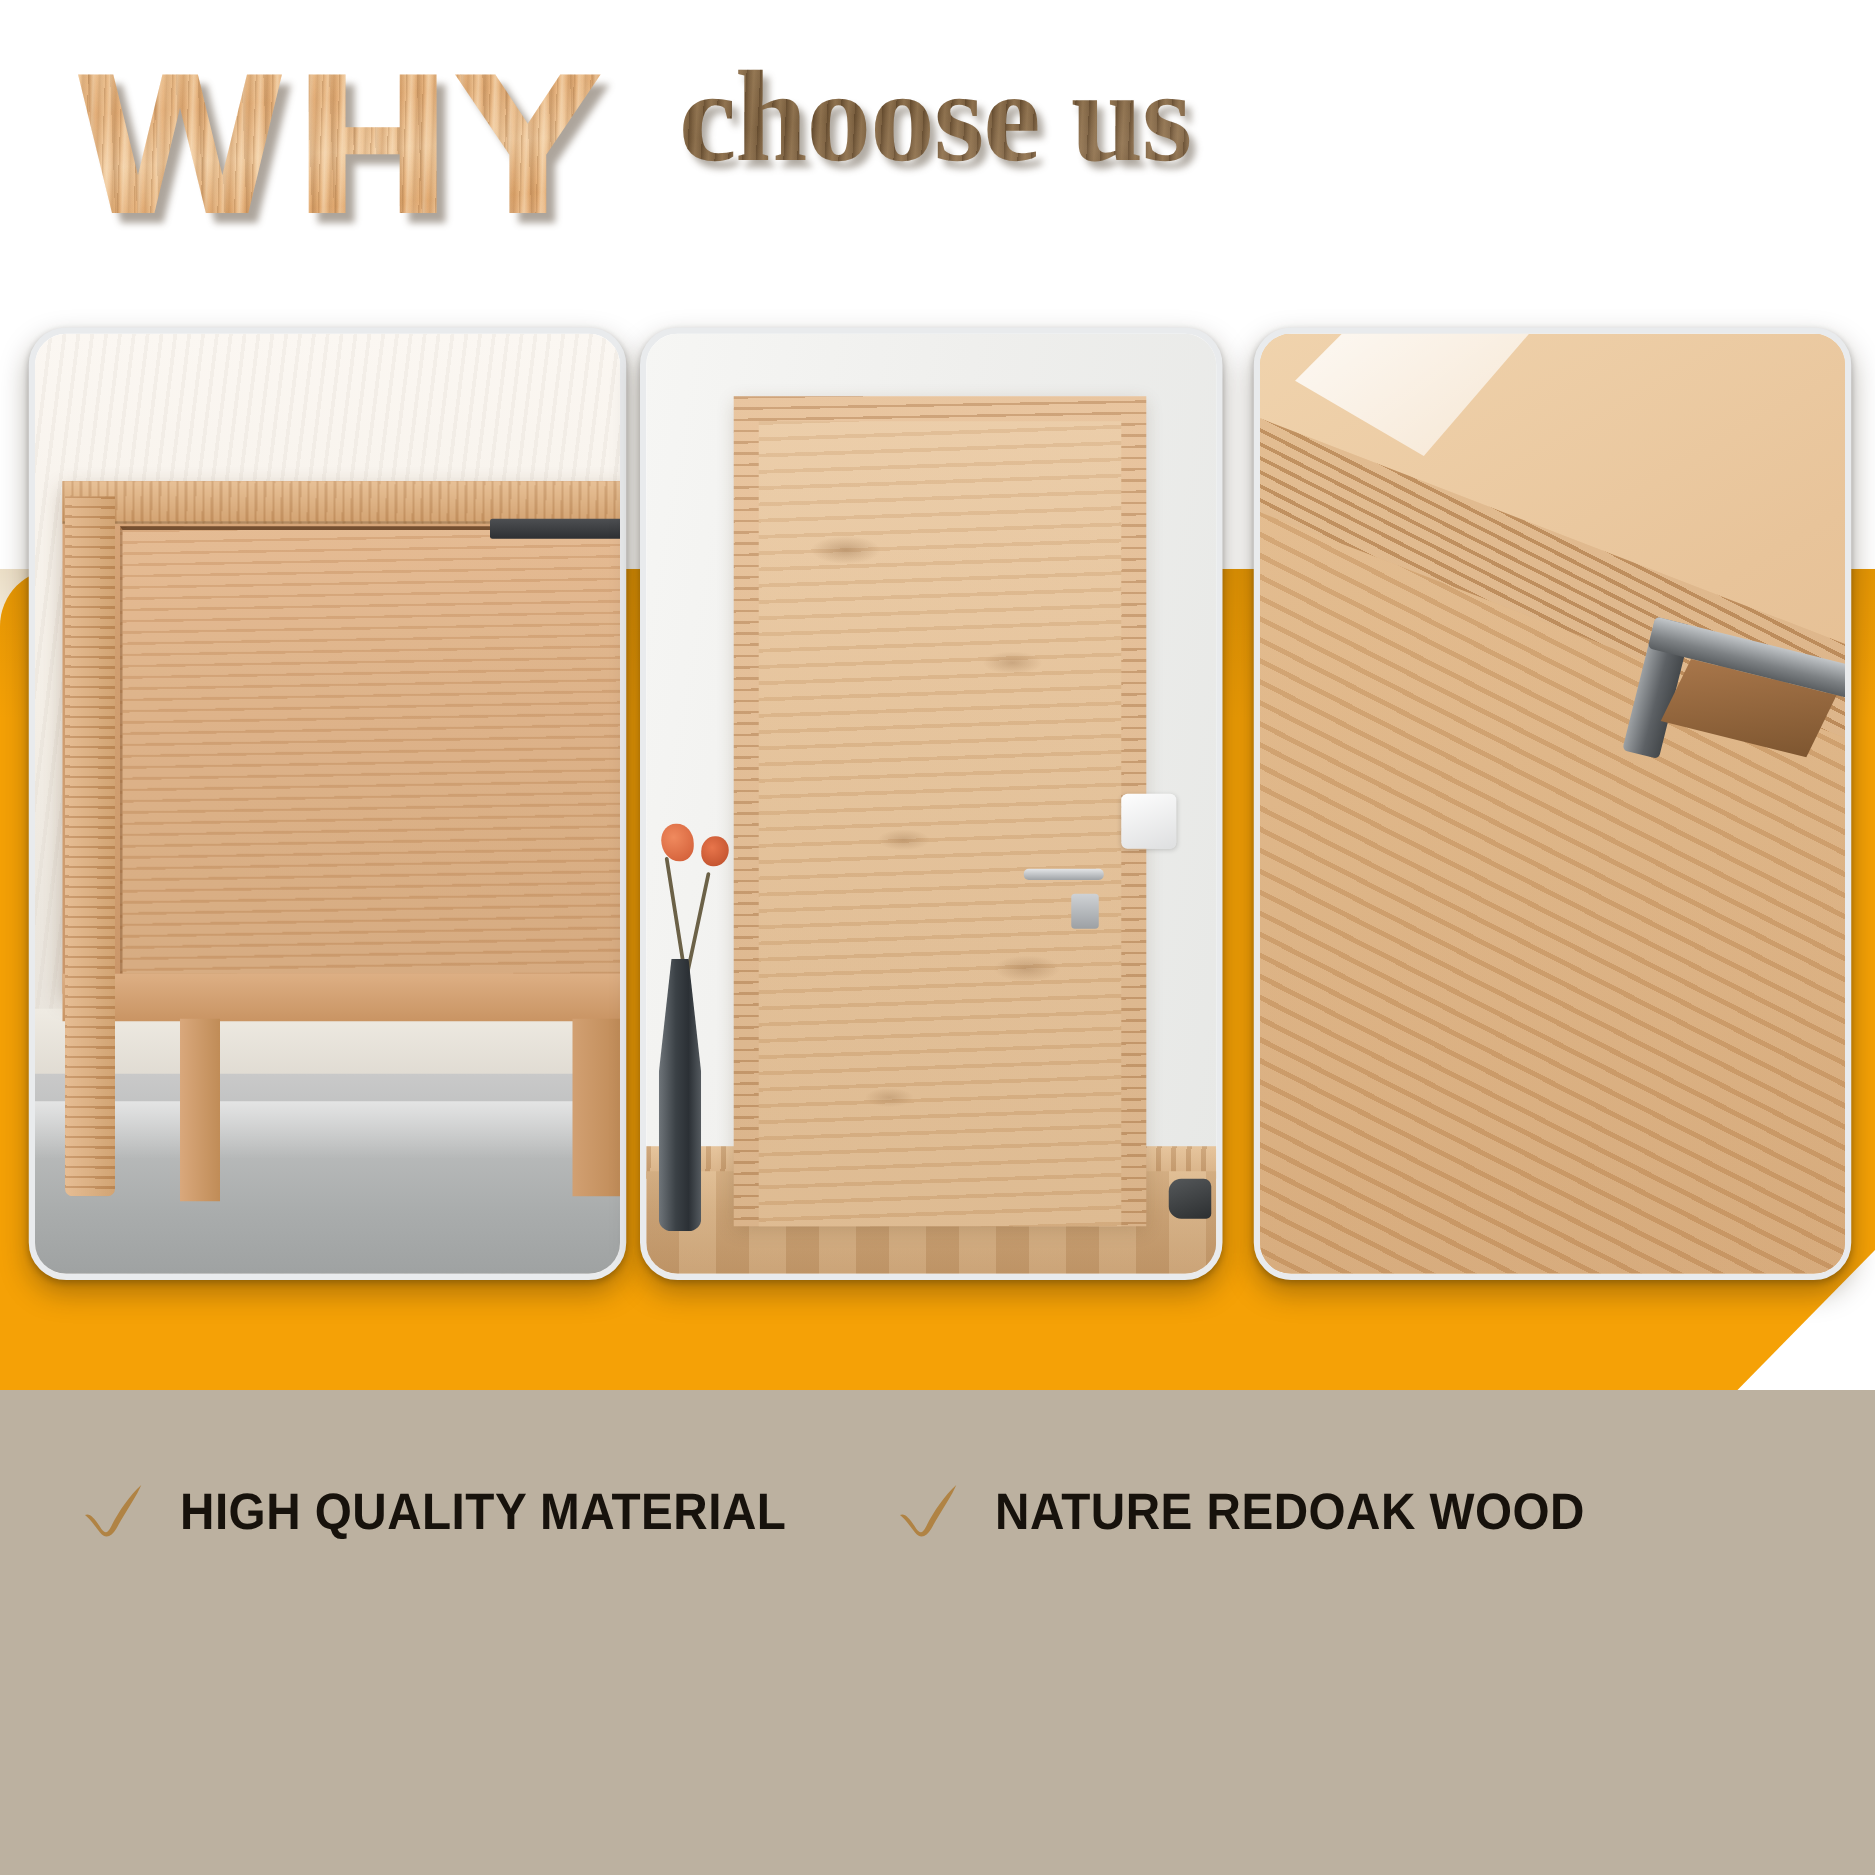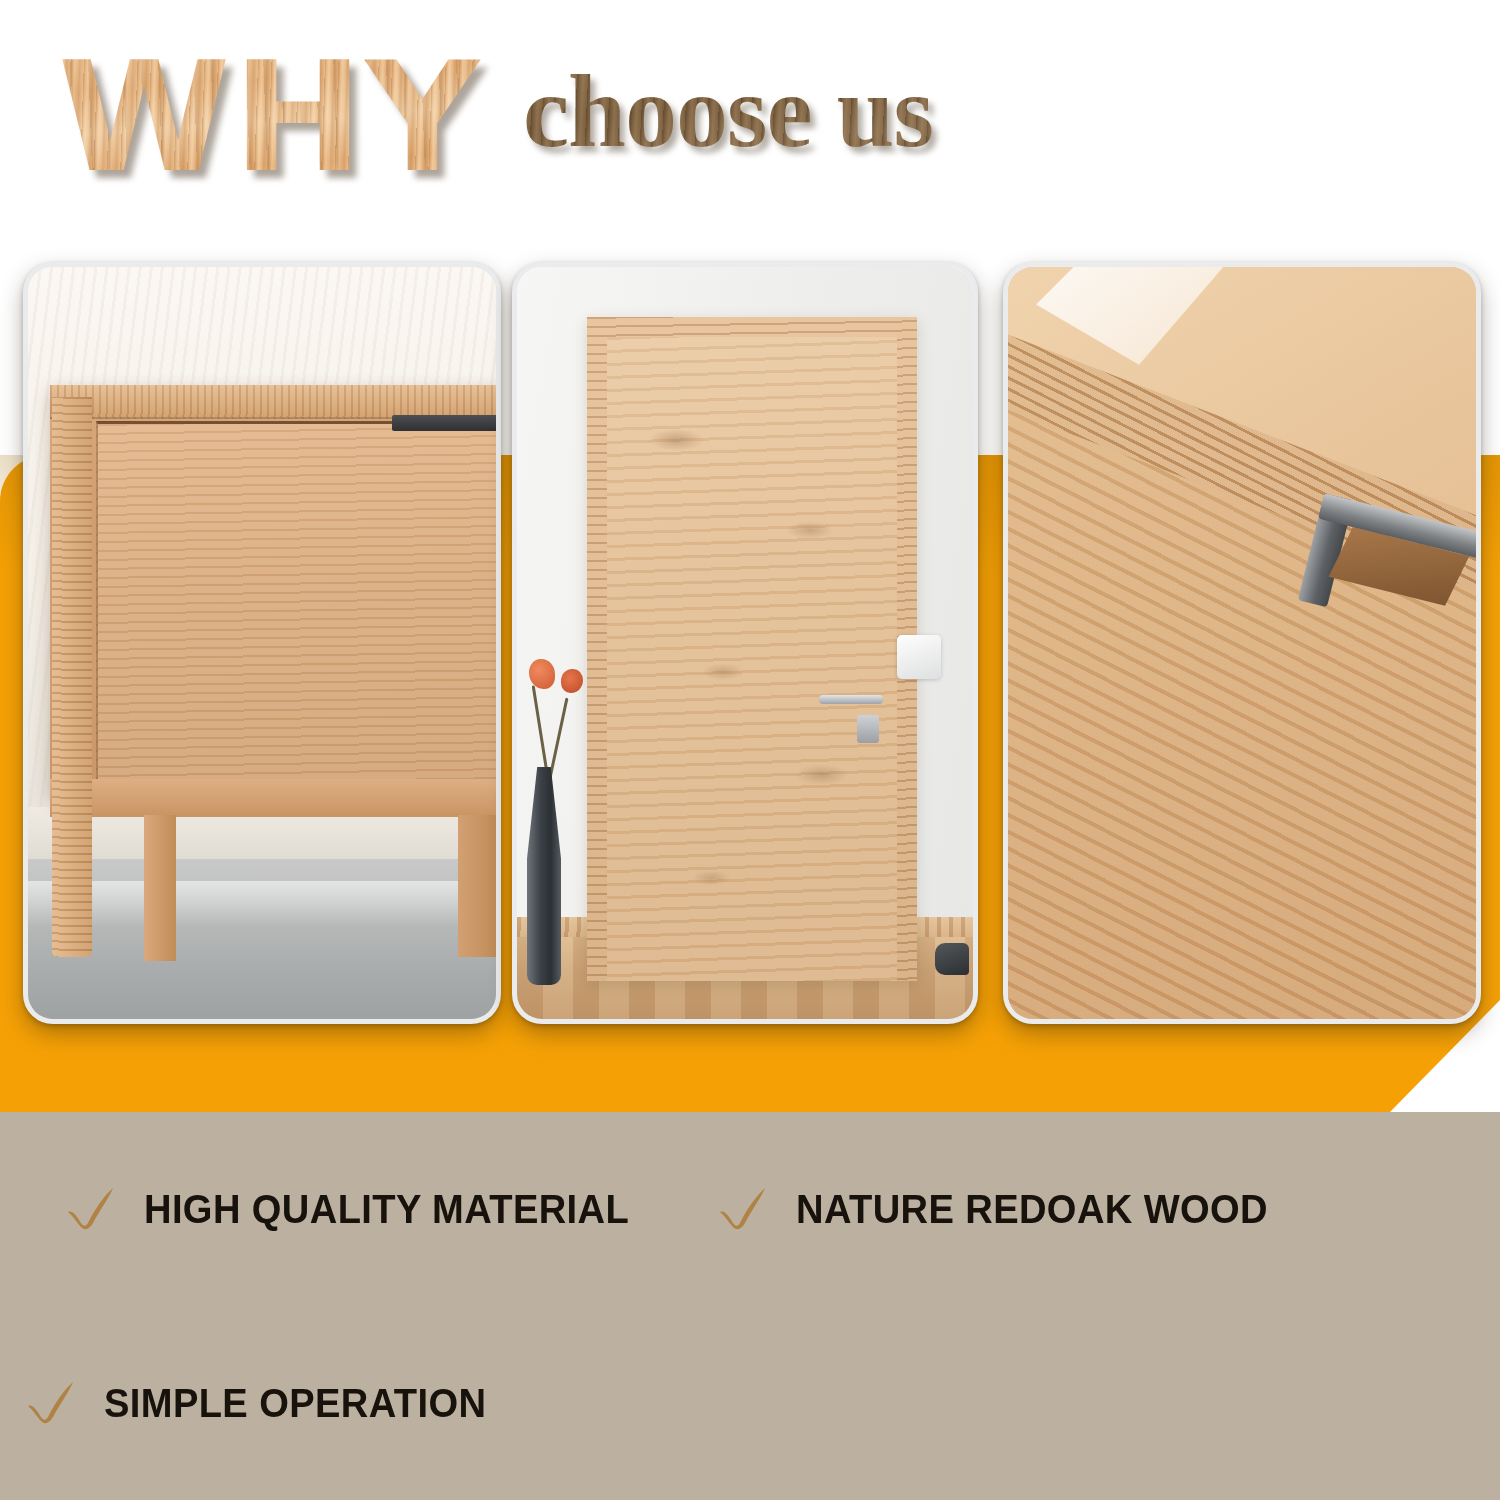--- a/index.html
+++ b/index.html
@@ -13,21 +13,21 @@
 
   .page { position:relative; width:1500px; height:1500px; background:#fff; }
 
   
   .header {
     position:absolute; left:0; top:0; width:1500px; height:230px;
     background:#ffffff;
   }
   .headline {
     position:absolute; left:64px; top:42px;
-    display:flex; align-items:center; gap:48px;
+    display:flex; align-items:flex-start; gap:68px;
   }
   .why {
     font-size:152px; font-weight:bold; letter-spacing:2px;
     line-height:1; font-family:"DejaVu Sans", sans-serif;
     background-image:
       repeating-linear-gradient(92deg,
         rgba(150,100,52,0.33) 0px, rgba(150,100,52,0.00) 2px,
         rgba(255,240,215,0.30) 4px, rgba(150,100,52,0.00) 7px,
         rgba(160,108,58,0.22) 9px, rgba(255,246,228,0.00) 13px),
       repeating-linear-gradient(88deg,
@@ -389,23 +389,17 @@
       </div>
 
       <div class="feature col-right">
         <svg class="check" viewBox="0 0 54 54">
           <path d="M4 30 C8 28 12 33 17 41 C20 45 22 45 25 39 C31 27 40 14 49 6 C46 14 36 28 29 41 C25 48 20 49 16 44 C12 39 8 33 4 30 Z" fill="#b08344"></path>
         </svg>
         <span class="feature-label">NATURE REDOAK WOOD</span>
       </div>
 
 
-      <div class="feature col-right">
-        <svg class="check" viewBox="0 0 54 54">
-          <path d="M4 30 C8 28 12 33 17 41 C20 45 22 45 25 39 C31 27 40 14 49 6 C46 14 36 28 29 41 C25 48 20 49 16 44 C12 39 8 33 4 30 Z" fill="#b08344"></path>
-        </svg>
-        <span class="feature-label">SIMPLE OPERATION</span>
-      </div>
 
     </div>
   </div>
 
 </div>
 
 </body></html>

